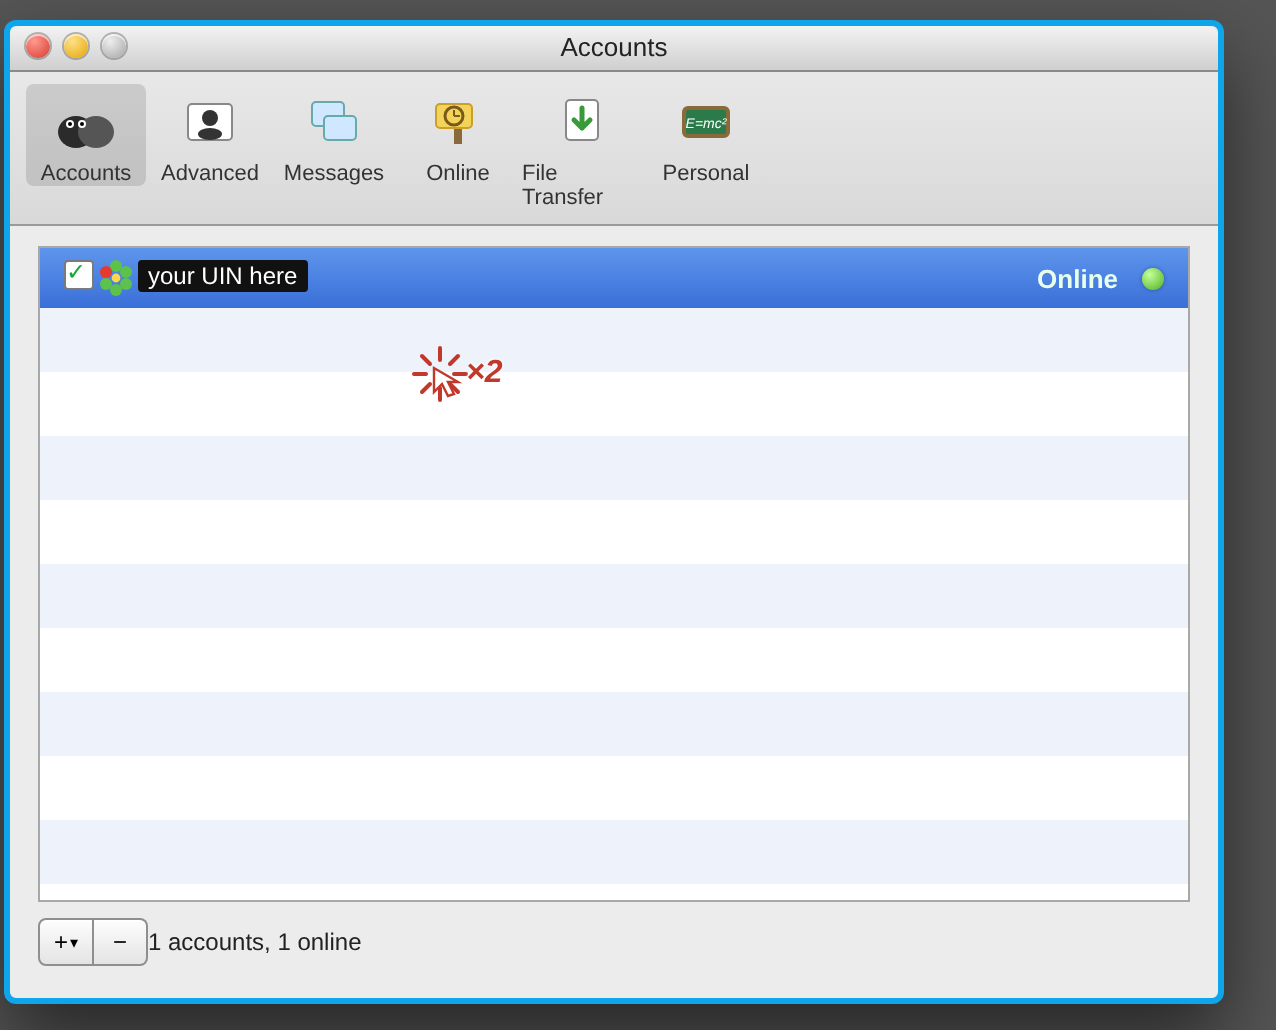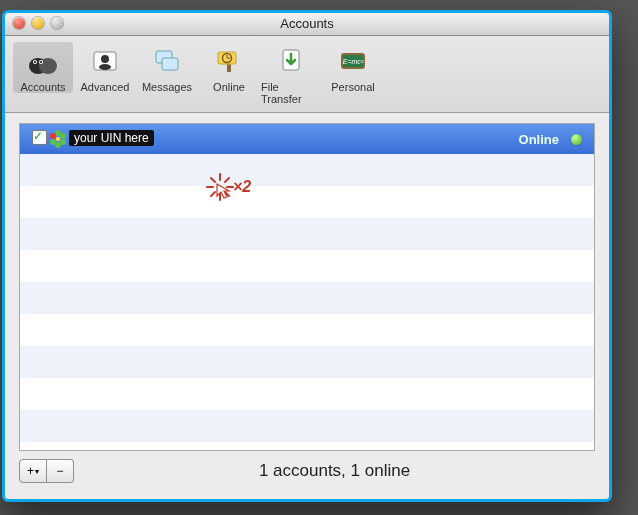--- a/index.html
+++ b/index.html
@@ -41,21 +41,21 @@
   .row:nth-child(odd){background:#eef3fb}
   .row:nth-child(even){background:#fff}
   .bottombar{position:absolute;left:14px;right:14px;bottom:14px;height:28px;display:flex;align-items:center}
   .btn{background:linear-gradient(#fdfdfd,#e4e4e4);border:1px solid #8f8f8f;border-radius:4px;
     height:22px;display:inline-flex;align-items:center;justify-content:center;font-size:12px;
     box-shadow:0 1px 0 #fff inset;cursor:default}
   .addremove{display:flex}
   .addremove .btn{width:26px;border-radius:0}
   .addremove .btn:first-child{border-top-left-radius:4px;border-bottom-left-radius:4px}
   .addremove .btn:last-child{border-top-right-radius:4px;border-bottom-right-radius:4px;border-left:none}
-  .status{flex:1;text-align:center;font-size:17px;color:#222}
+  .status{flex:1;text-align:left;font-size:12px;color:#222}
   .editbtn{width:58px}
   .cursor{position:absolute;left:205px;top:172px;pointer-events:none}
   .cursor-label{position:absolute;left:233px;top:178px;color:#c0392b;font-style:italic;font-weight:bold;font-size:16px;text-shadow:0 0 2px #fff}
 </style>
 </head>
 <body>
 
 <div class="window">
   <div class="titlebar">
     <div class="traffic">

